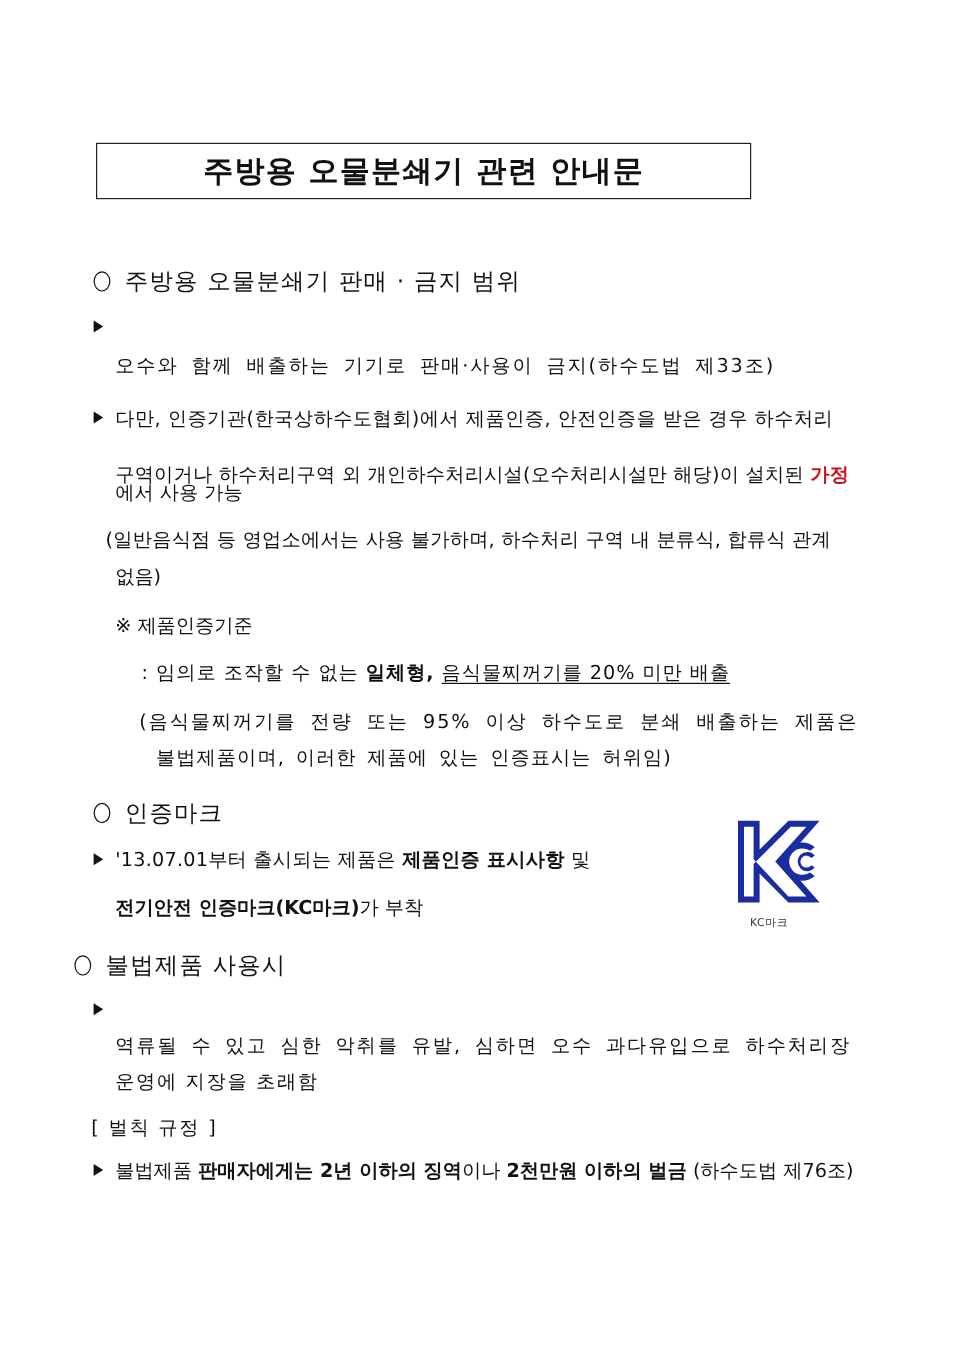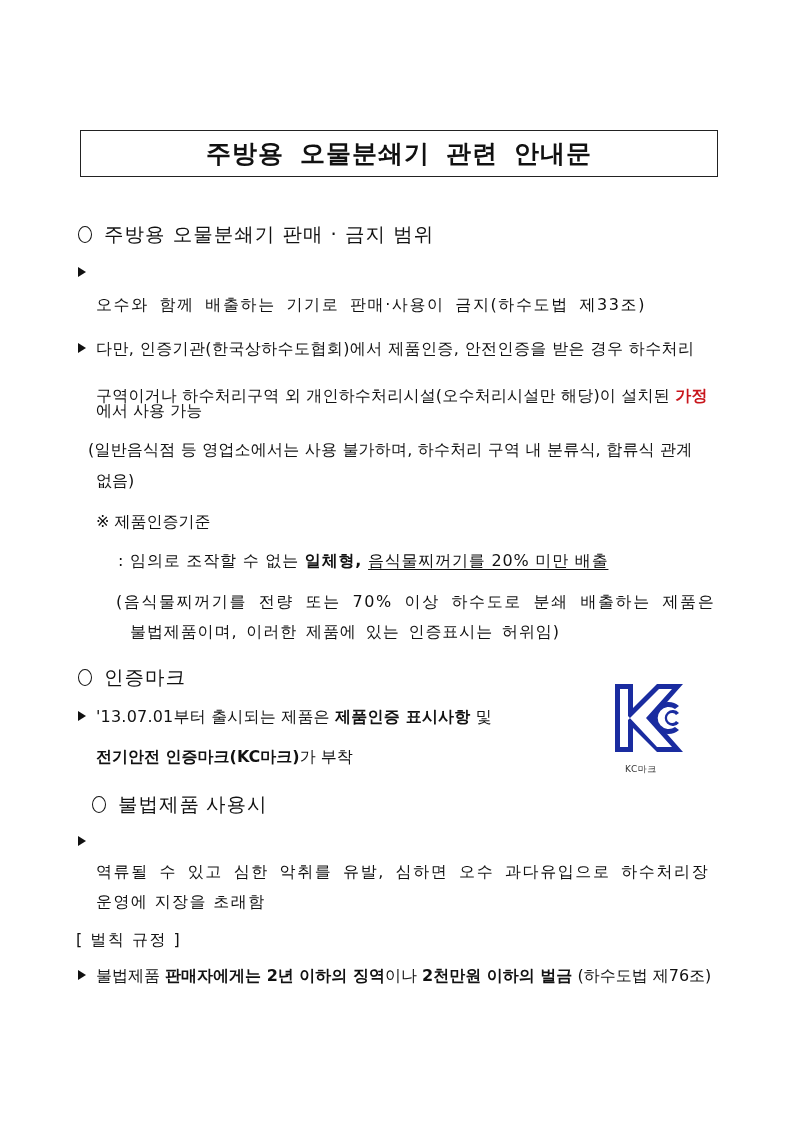--- a/index.html
+++ b/index.html
@@ -1,20 +1,20 @@
 <!DOCTYPE html>
 <html><head>
 <meta charset="utf-8">
 <style>
   html, body { margin:0; padding:0; background:#ffffff; }
   body { width:800px; height:1131px; position:relative; overflow:hidden;
          font-family:"DejaVu Sans","Liberation Sans",sans-serif; color:#111; }
-  .title-box { position:absolute; left:80px; top:130px; width:638px; height:47px;
+  .title-box { position:absolute; left:80px; top:119px; width:546px; height:47px;
                border:1.5px solid #222; box-sizing:border-box;
-               display:flex; align-items:center; justify-content:center;font-family:Liberation Mono, monospace; }
+               display:flex; align-items:center; justify-content:center; }
   .title-box span { font-size:25px; font-weight:bold; letter-spacing:1px; }
   .line { position:absolute; white-space:nowrap; font-size:16px; }
   .sec { position:absolute; white-space:nowrap; font-size:19.5px; letter-spacing:1px; }
   .sec .circ { display:inline-block; width:14px; height:17px; border:1.6px solid #111;
                border-radius:50%; vertical-align:-2px; margin-right:12px; box-sizing:border-box; }
   .tri { display:inline-block; width:0; height:0; border-top:5px solid transparent;
          border-bottom:5px solid transparent; border-left:8px solid #111;
          vertical-align:1px; margin-right:10px; }
   .just { letter-spacing:1.6px; word-spacing:4px; }
   .red { color:#c8151b; font-weight:bold; }
@@ -49,21 +49,21 @@
 
 <div class="line" style="left:88px; top:440px; letter-spacing:0.2px;">(일반음식점 등 영업소에서는 사용 불가하며, 하수처리 구역 내 분류식, 합류식 관계</div>
 <div class="line" style="left:96px; top:471px;">없음)</div>
 
 <div class="line" style="left:96px; top:512px;">※ 제품인증기준</div>
 
 <div class="line" style="left:118px; top:551px; letter-spacing:0.8px;">
   <span>:</span><span> 임의로 조작할 수 없는 </span><b>일체형,</b> <u>음식물찌꺼기를 20% 미만 배출</u>
 </div>
 
-<div class="line just" style="left:116px; top:592px; word-spacing:5px;">(음식물찌꺼기를 전량 또는 70% 이상 하수도로 분쇄 배출하는 제품은</div>
+<div class="line just" style="left:116px; top:592px; word-spacing:5px;">(음식물찌꺼기를 전량 또는 95% 이상 하수도로 분쇄 배출하는 제품은</div>
 <div class="line" style="left:130px; top:622px; letter-spacing:0.9px; word-spacing:3px;">불법제품이며, 이러한 제품에 있는 인증표시는 허위임)</div>
 
 <div class="sec" style="left:78px; top:664px;">
   <span class="circ"></span><span>인증마크</span>
 </div>
 
 <div class="line" style="left:78px; top:707px; letter-spacing:0.2px;">
   <span class="tri"></span><span>'13.07.01부터 출시되는 제품은 </span><b>제품인증 표시사항</b><span> 및</span>
 </div>
 <div class="line" style="left:96px; top:747px;">
@@ -74,21 +74,21 @@
   <g fill="#1a2ca0">
 
     <path d="M2 2 H20 V26 L44 2 H70 L40 36 L70 70 H44 L20 46 V70 H2 Z M7 7 V65 H15 V34 L44 65 H59 L33 36 L59 7 H46 L15 38 V7 Z" fill-rule="evenodd"></path>
 
     <path d="M66 24 A16 16 0 1 0 66 48 L62 45 A11 11 0 1 1 62 27 Z"></path>
     <path d="M66 31 A8 8 0 1 0 66 41 L63 39 A5 5 0 1 1 63 33 Z"></path>
   </g>
 </svg>
 <div class="kc-caption">KC마크</div>
 
-<div class="sec" style="left:92px; top:791px;font-family:Liberation Serif, serif;">
+<div class="sec" style="left:62px; top:791px;">
   <span class="circ"></span><span>불법제품 사용시</span>
 </div>
 
 <div class="line just" style="left:78px; top:832px;">
   <span class="tri"></span>
 </div>
 <div class="line just" style="left:96px; top:862px;">역류될 수 있고 심한 악취를 유발, 심하면 오수 과다유입으로 하수처리장</div>
 <div class="line" style="left:96px; top:892px; letter-spacing:1.4px;">운영에 지장을 초래함</div>
 
 <div class="line" style="left:76px; top:930px; letter-spacing:1.5px;">[ 벌칙 규정 ]</div>

